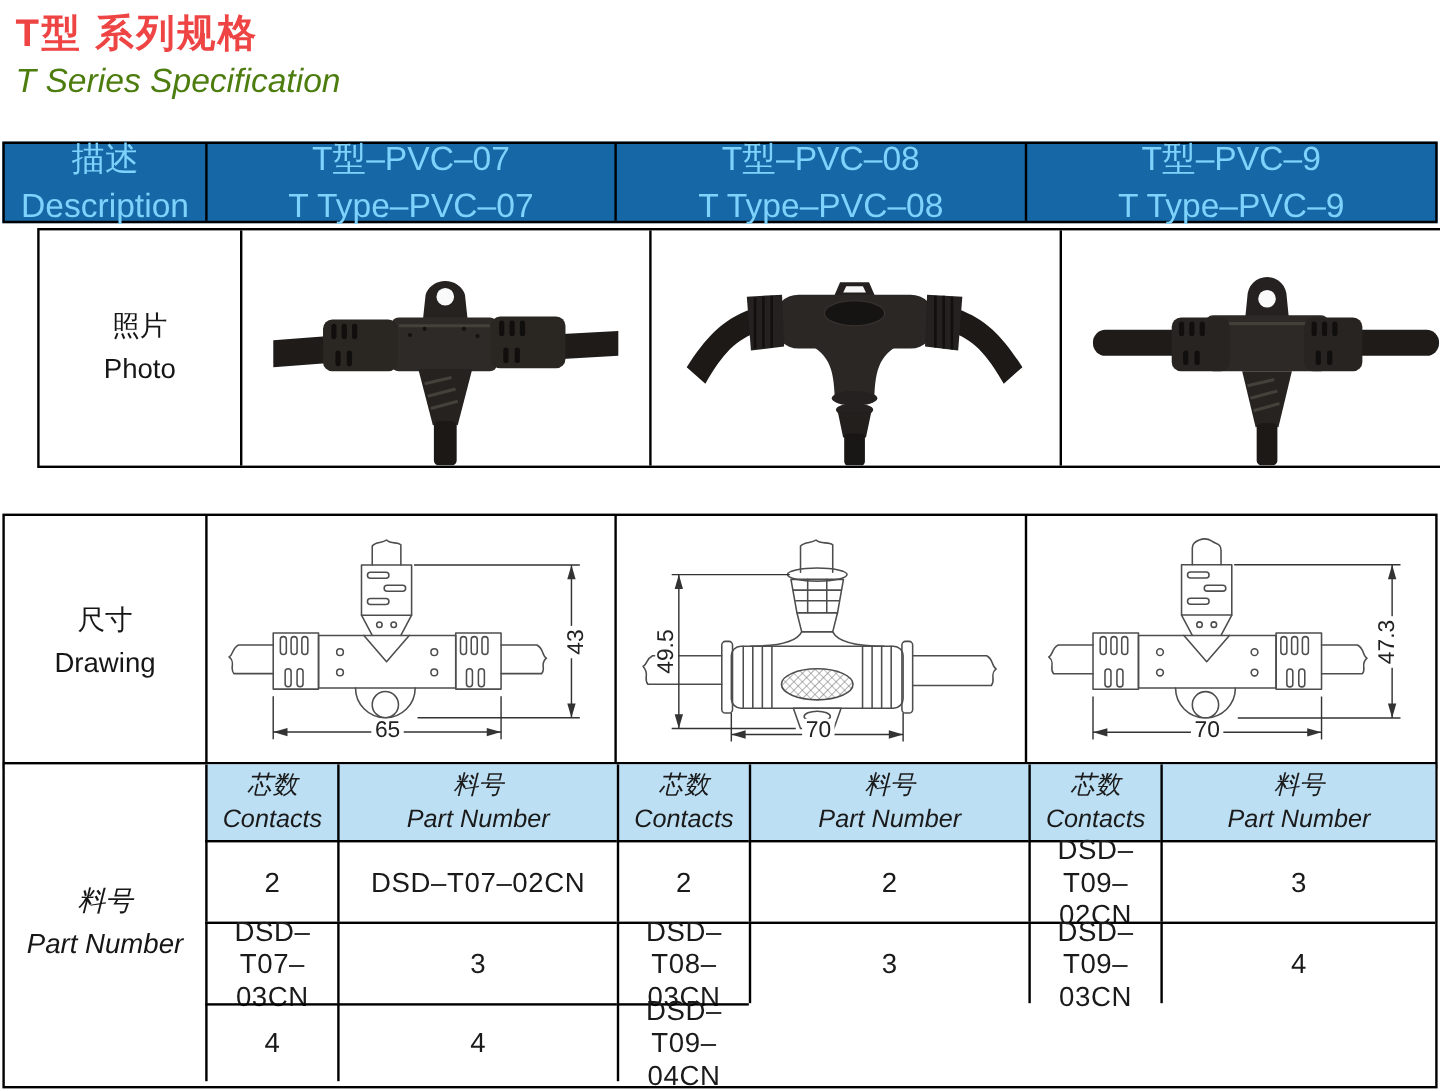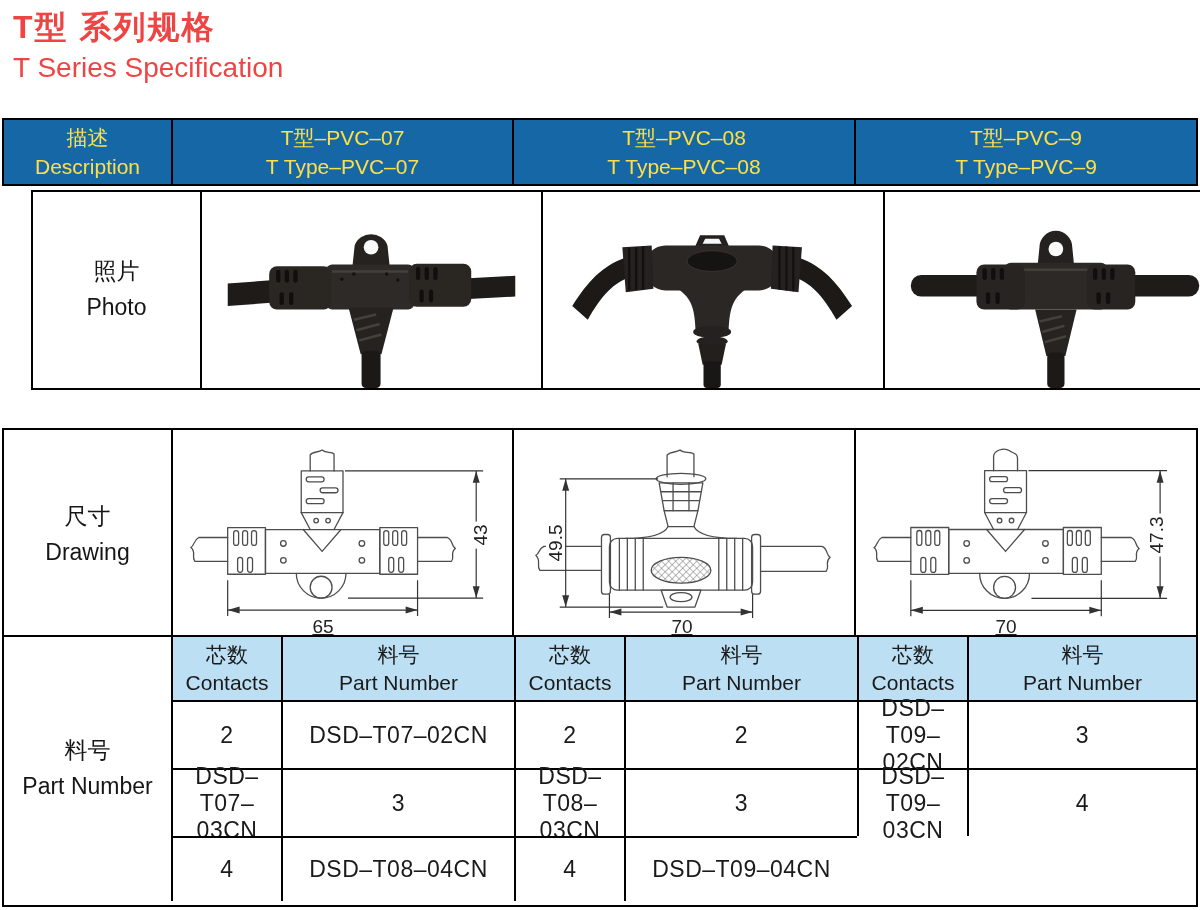--- a/index.html
+++ b/index.html
@@ -11,51 +11,51 @@
     color: #1a1a1a;
     position: relative;
     overflow: hidden;
   }
   .title-zh {
     position: absolute; left: 13px; top: 6px;
     font-size: 32px; font-weight: 700; color: #ef4444; letter-spacing: 2px;
   }
   .title-en {
     position: absolute; left: 13px; top: 52px;
-    font-size: 28px; color: #ef4444;
+    font-size: 28px; color: #4d7c0f; font-style: italic;
   }
   .grid {
     position: absolute; left: 2px; width: 1196px;
     border: 2px solid #000; display: grid; background: #fff;
   }
   .grid-hdr  { top: 118px; height: 68px;  grid-template-columns: 167px 341px 342px 342px; background: #1667A6; }
   .grid-photo{ top: 190px; height: 200px; grid-template-columns: 167px 341px 342px 342px; margin-left: 29px; }
   .grid-draw { top: 428px; height: 213px; grid-template-columns: 167px 341px 342px 342px; }
   .grid-part { top: 635px; height: 272px;
                grid-template-columns: 167px 110px 233px 110px 233px 110px 229px;
                grid-template-rows: 63px 68px 68px 65px; }
   .c {
     border-left: 2px solid #000;
     display: flex; flex-direction: column; align-items: center; justify-content: center;
     text-align: center; position: relative; min-width: 0; min-height: 0; background-clip: padding-box;
   }
   .grid > .c:first-child { border-left: none; }
-  .hdr { color: #fde047; font-size: 21px; line-height: 1.4; justify-content: center; }
+  .hdr { color: #7dd3fc; font-size: 28px; line-height: 1.4; justify-content: center; }
   .lab { font-size: 23px; line-height: 1.55; color: #161616; }
   .bluehdr { background: #BCDFF4; font-size: 21px; line-height: 1.3; }
   .pn-label { grid-row: 1 / span 4; border-left: none; }
   .grid-part > .c { border-top: 2px solid #000; }
-  .grid-part > .c:nth-child(-n+7) { border-top: none; }
+  .grid-part > .c:nth-child(-n+7) { border-top: none; font-style: italic; }
   .val { font-size: 23px; letter-spacing: 0.5px; }
   .fill-svg { position: absolute; inset: 0; width: 100%; height: 100%; display: block; }
   .dim {
     position: absolute; font-size: 19px; color: #222222;
     background: #ffffff; padding: 0 3px; line-height: 1; white-space: nowrap;
   }
-  .dim-w { bottom: 3px; transform: translateX(-50%); text-decoration: underline; }
+  .dim-w { bottom: 21px; transform: translateX(-50%); }
   .dim-h { transform: translateY(-50%) rotate(-90deg); transform-origin: center; }
   .dc1 .dim-w { left: 150px; }
   .dc2 .dim-w { left: 168px; }
   .dc3 .dim-w { left: 150px; }
   .dc1 .dim-h { right: 18px; top: 50%; }
   .dc2 .dim-h { left: 20px;  top: 54%; }
   .dc3 .dim-h { right: 18px; top: 50%; }
 </style>
 </head>
 <body>
@@ -359,18 +359,17 @@
 
     <div class="c val">3</div>
     <div class="c val">DSD–T07–03CN</div>
     <div class="c val">3</div>
     <div class="c val">DSD–T08–03CN</div>
     <div class="c val">3</div>
     <div class="c val">DSD–T09–03CN</div>
 
     <div class="c val">4</div>
     <div class="c val">4</div>
-    <div class="c val">DSD–T08–04CN</div>
     <div class="c val">4</div>
     <div class="c val">DSD–T09–04CN</div>
   </div>
 
 </div>
 
 </body></html>

